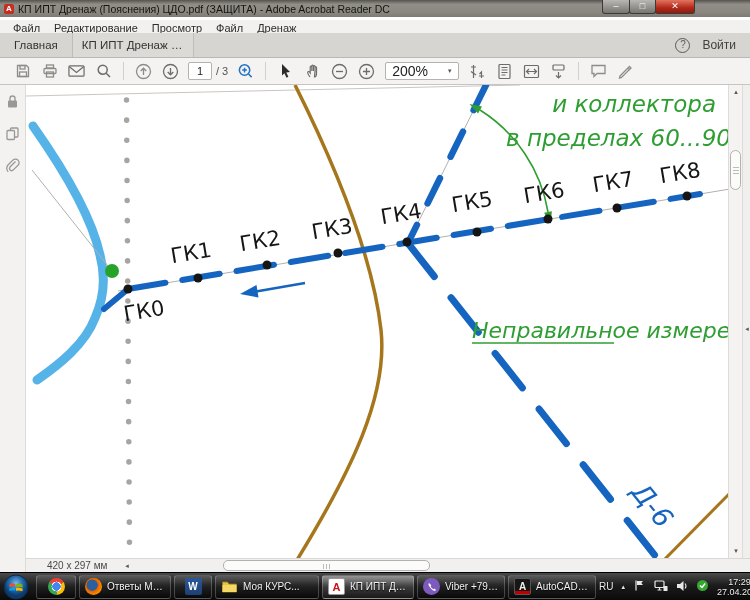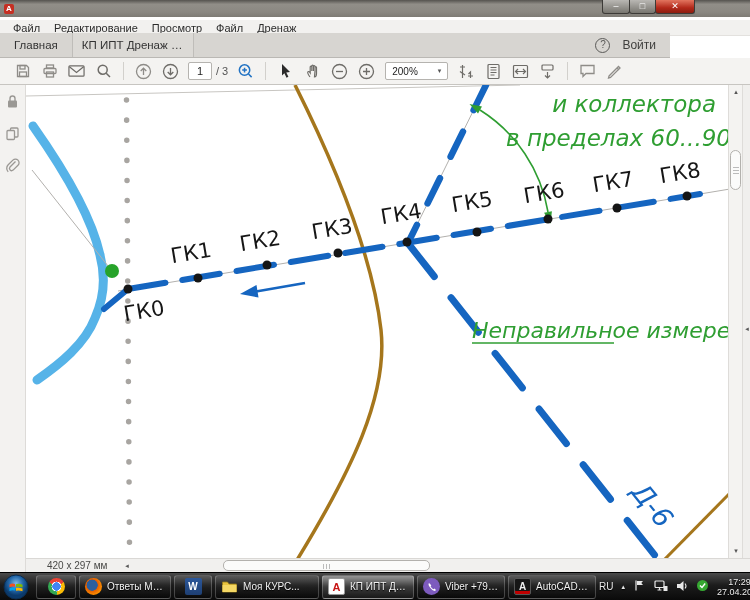--- a/index.html
+++ b/index.html
@@ -18,21 +18,21 @@
     text-align:center; margin-left:-1px; }
   .win-btn.min { width:28px; } .win-btn.max { width:27px; }
   .win-btn.close { width:40px; background:linear-gradient(#e2745f,#b2281a 60%,#8c1d10); }
 
   
   .menubar { position:absolute; left:0; top:20px; width:750px; height:16px; background:#f2f1ef;
     display:flex; align-items:center; padding-left:6px; border-bottom:1px solid #e3e1de; }
   .menu-item { font-size:11px; color:#2c2c2c; padding:0 7px; }
 
   
-  .tabbar { position:absolute; left:0; top:33px; width:670px; height:25px; background:#d7d5d1;
+  .tabbar { position:absolute; left:0; top:33px; width:750px; height:25px; background:#d7d5d1;
     display:flex; align-items:stretch; border-bottom:1px solid #bab8b4; }
   .tab { display:flex; align-items:center; font-size:11.5px; color:#333; padding:0 14px; }
   .tab.plain { background:transparent; }
   .tab.doc { border-left:1px solid #bfbdb9; background:#dcdad6; max-width:140px; padding:0 9px; }
   .tab.doc.active { background:#eceae7; }
   .tab.doc .lbl { overflow:hidden; white-space:nowrap; text-overflow:ellipsis; max-width:102px; }
   .tab-close { margin-left:7px; color:#777; font-size:12px; }
   .tab-end { border-left:1px solid #bfbdb9; }
   .tab-spacer { flex:1; }
   .help-circle { width:15px; height:15px; border:1.5px solid #5a5a58; border-radius:50%;
@@ -43,21 +43,21 @@
   .toolbar { position:absolute; left:0; top:58px; width:750px; height:27px; background:#f4f3f1;
     border-bottom:1px solid #c7c5c1; display:flex; align-items:center; padding-left:9px; }
   .t-ico { width:17px; height:17px; margin:0 5px; flex:none; display:flex; align-items:center; justify-content:center; }
   .t-ico svg { display:block; }
   .t-sep { width:1px; height:18px; background:#d2d0cc; margin:0 6px; flex:none; }
   .page-box { width:24px; height:18px; background:#fff; border:1px solid #b5b3af; border-radius:2px;
     font-size:11px; color:#222; text-align:center; line-height:17px; margin:0 4px; flex:none; }
   .page-total { font-size:11px; color:#555; margin-right:4px; flex:none; }
   .zoom-box { height:18px; background:#fff; border:1px solid #b5b3af; border-radius:2px; display:flex;
     align-items:center; padding:0 6px; margin:0 5px; flex:none; }
-  .zoom-box .zv { font-size:10px; color:#222; margin-right:20px; }
+  .zoom-box .zv { font-size:14px; color:#222; margin-right:20px; }
   .zoom-box .car { font-size:7px; color:#555; }
 
   
   .content { position:absolute; left:0; top:85px; width:750px; height:487px; background:#fff; }
   .side-rail { position:absolute; left:0; top:0; width:26px; height:487px; background:#f3f2f0;
     border-right:1px solid #dddbd8; display:flex; flex-direction:column; align-items:center; padding-top:9px; gap:13px; }
   .doc-area { position:absolute; left:26px; top:0; width:724px; height:487px; background:#fff; }
   .doc-area svg.draw { position:absolute; left:0; top:0; }
 
   .cad { font-family:"DejaVu Sans",sans-serif; }
@@ -107,20 +107,21 @@
   .viber-ico { border-radius:50%; background:#7d5bbe; display:flex; align-items:center; justify-content:center; }
   .tray { margin-left:auto; display:flex; align-items:center; gap:8px; padding-right:4px; }
   .tray-txt { color:#e8e8e8; font-size:10px; text-shadow:0 1px 1px #000; }
   .clock { text-align:center; color:#eee; font-size:9px; line-height:10px; text-shadow:0 1px 1px #000; }
 </style>
 </head>
 <body>
 
 <div class="titlebar">
   <div class="app-ico">A</div>
+  <span class="title-text">КП ИПТ Дренаж (Пояснения) ЦДО.pdf (ЗАЩИТА) - Adobe Acrobat Reader DC</span>
   <div class="win-controls">
     <div class="win-btn min">–</div>
     <div class="win-btn max">□</div>
     <div class="win-btn close">✕</div>
   </div>
 </div>
 
 <div class="menubar">
   <span class="menu-item">Файл</span>
   <span class="menu-item">Редактирование</span>

